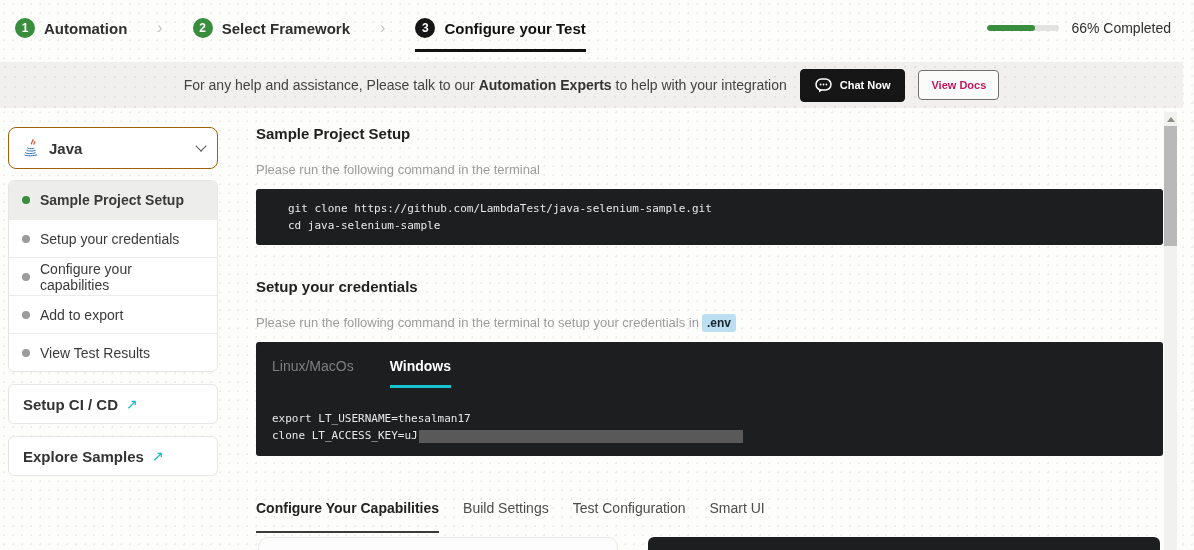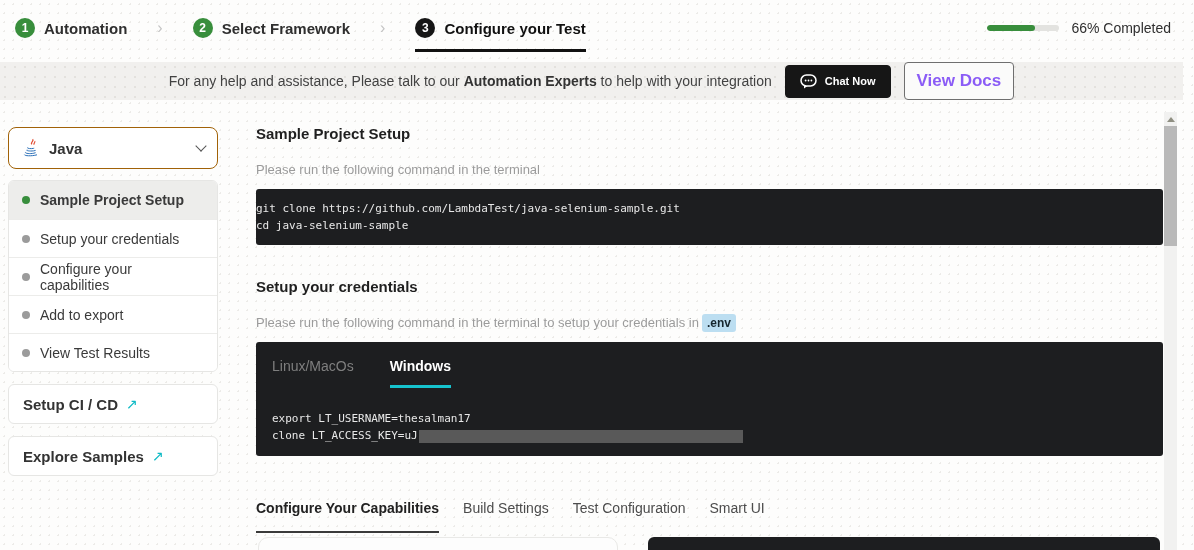--- a/index.html
+++ b/index.html
@@ -35,37 +35,37 @@
   .progress-wrap {
     position:absolute; right:23px; top:0; height:56px;
     display:flex; align-items:center; gap:12px;
   }
   .progress-track { width:72px; height:6px; border-radius:3px; background:#e3e3e0; overflow:hidden; }
   .progress-fill { height:100%; border-radius:3px; background:#388e3c; }
   .progress-text { font-size:14px; color:#2f2f2f; }
 
   
   .banner {
-    position:absolute; top:62px; left:0; width:1183px; height:38px;
+    position:absolute; top:62px; left:0; width:1183px; height:46px;
     background-color:#f1f0ee;
     background-image:radial-gradient(#e3e1dd 1px, transparent 1px);
     background-size:10px 10px;
     display:flex; align-items:center; justify-content:center; gap:13px;
   }
   .banner-text { font-size:14px; color:#424242; }
   .banner-text b { font-weight:700; color:#333; }
   .btn-chat {
     background:#161616; color:#fff; border:1px solid #161616; border-radius:4px;
     font-size:11px; font-weight:700; padding:8px 14px;
     display:flex; align-items:center; gap:8px; cursor:pointer;
     font-family:"Liberation Sans", sans-serif;
   }
   .btn-docs {
-    background:#fbfbfa; color:#8b5cf6; border:1px solid #6f6f6f; border-radius:4px;
-    font-size:17px; font-weight:600; padding:8px 12px; cursor:pointer;
+    background:#fbfbfa; color:#be185d; border:1px solid #6f6f6f; border-radius:4px;
+    font-size:11px; font-weight:600; padding:8px 12px; cursor:pointer;
     font-family:"Liberation Sans", sans-serif;
   }
 
   
   .sidebar { position:absolute; left:8px; top:127px; width:210px; }
   .lang-select {
     height:42px; border:1px solid #a16207; border-radius:8px; background:#fff;
     display:flex; align-items:center; padding:0 12px; gap:8px; cursor:pointer;
   }
   .lang-label { font-size:15px; font-weight:700; color:#333; flex:1; }
@@ -95,21 +95,21 @@
   .sec-title { font-size:15px; font-weight:700; color:#1f1f1f; }
   .sec-sub { font-size:13px; color:#9b9b9b; margin-top:20px; }
   .env-badge {
     background:#bcdef1; color:#16262e; font-weight:700; font-size:12px;
     border-radius:3px; padding:2px 5px; margin-left:3px;
   }
   .codeblock {
     background:#1d1e20; border-radius:3px; margin-top:12px;
     font-family:"DejaVu Sans Mono", monospace; font-size:11px; line-height:17px; color:#e8e8e8;
   }
-  .codeblock-simple { padding:11px 0; }
+  .codeblock-simple { padding:11px 32px; }
   .cred-block { margin-top:12px; padding-bottom:12px; }
   .cred-tabs { display:flex; gap:36px; padding:16px 16px 0 16px; font-family:"Liberation Sans", sans-serif; }
   .cred-tab { font-size:14px; color:#7f7f7f; padding-bottom:10px; cursor:pointer; border-bottom:3px solid transparent; }
   .cred-tab.active { color:#fff; font-weight:700; border-bottom:3px solid #16c3ce; }
   .cred-code { padding:22px 16px 0 16px; }
   .redact {
     display:inline-block; width:324px; height:13px; background:#595959; vertical-align:middle; margin-left:1px;
   }
   .cap-tabs { display:flex; gap:24px; margin-top:44px; }
   .cap-tab { font-size:14px; color:#4c4c4c; padding-bottom:15px; border-bottom:2px solid transparent; cursor:pointer; }

